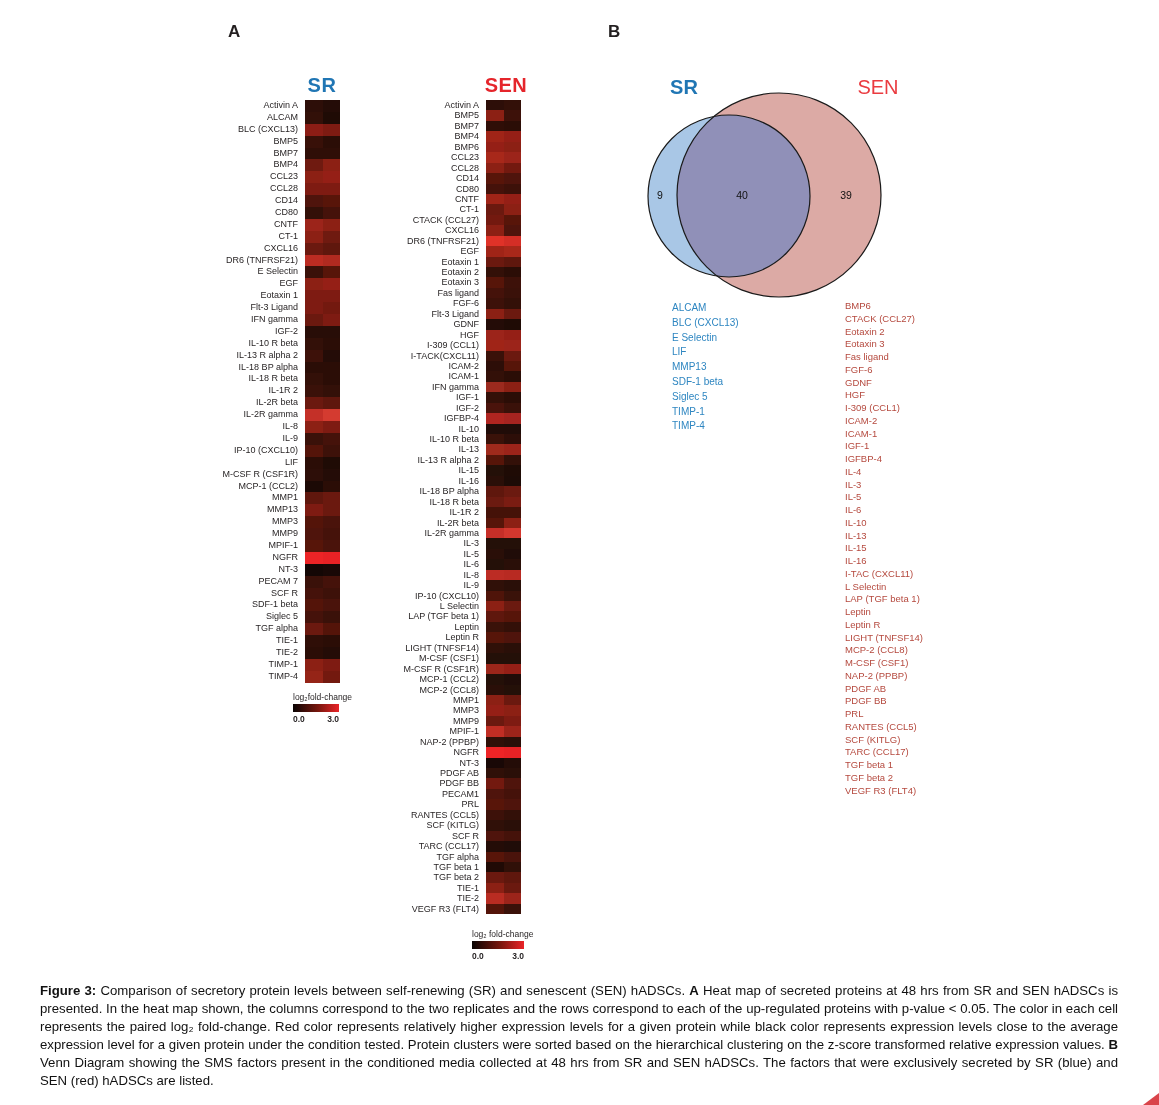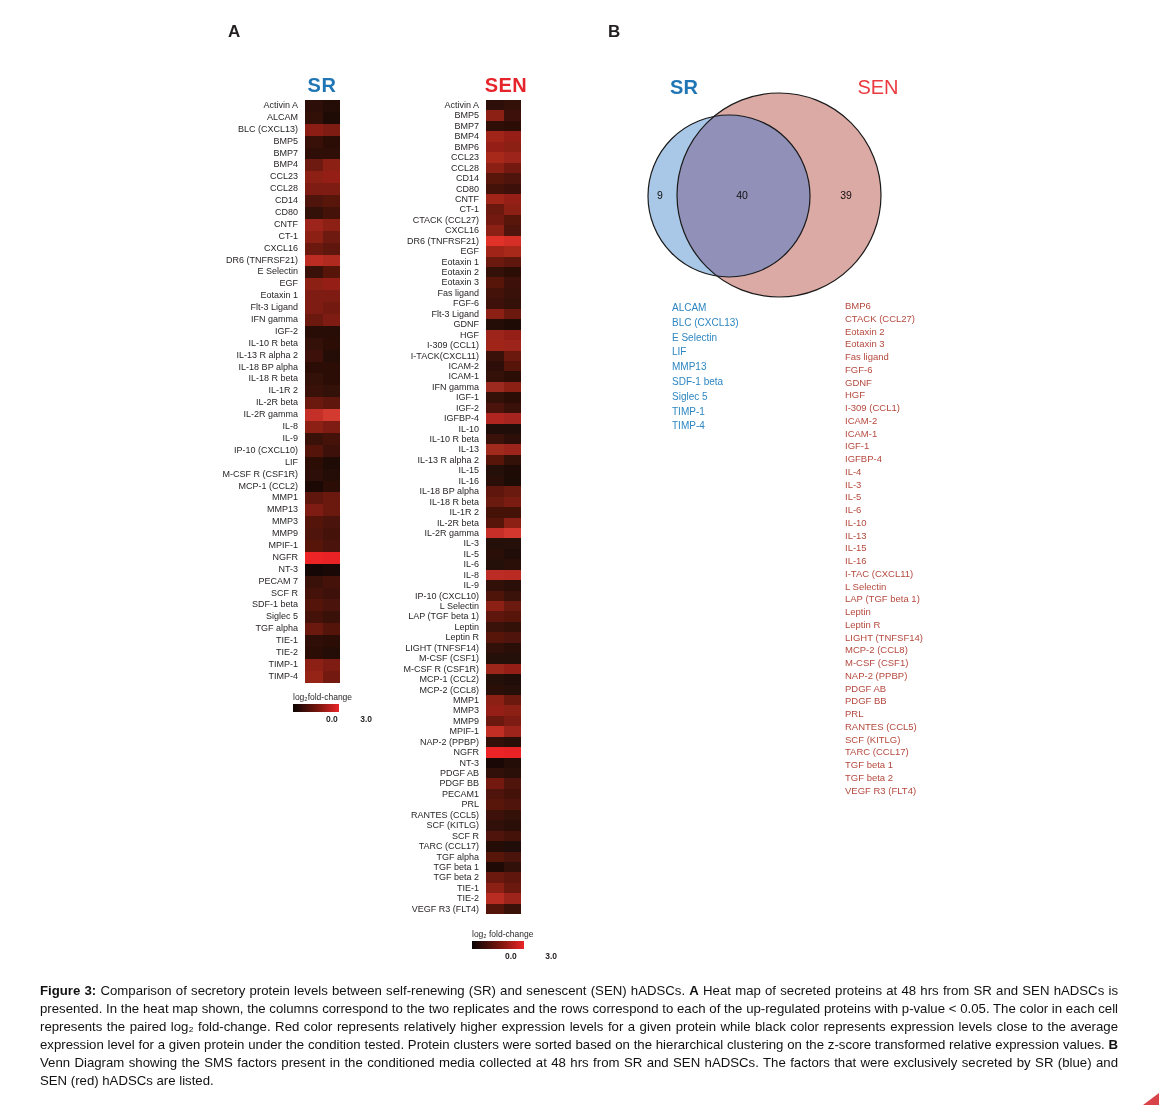--- a/index.html
+++ b/index.html
@@ -13,21 +13,21 @@
   .hm-label{width:206px;padding-right:7px;text-align:right;font-size:9px;
             color:#231f20;white-space:nowrap;box-sizing:content-box;}
   .hm-sr .hm-row{height:11.9px;}
   .hm-sr .hm-label{line-height:11.9px;}
   .hm-sen .hm-row{height:10.45px;}
   .hm-sen .hm-label{line-height:10.45px;}
   .hm-cell{width:17.5px;height:100%;}
   .scale{position:absolute;font-size:8.5px;color:#231f20;}
   .scale-label{white-space:nowrap;margin-bottom:2px;}
   .scale-bar{width:46px;height:8px;margin-bottom:2px;}
-  .scale-ticks{display:flex;justify-content:space-between;width:46px;font-weight:600;margin-left:33px;}
+  .scale-ticks{display:flex;justify-content:space-between;width:46px;font-weight:600;}
   .venn-svg{position:absolute;left:635px;top:70px;width:290px;height:245px;}
   .venn-list{position:absolute;font-size:10px;}
   .venn-list div{white-space:nowrap;}
   .list-blue{left:672px;top:301px;line-height:14.8px;}
   .list-red{left:845px;top:300px;line-height:12.75px;font-size:9.5px;}
   .caption{position:absolute;left:40px;top:982px;width:1078px;font-size:13.2px;
            line-height:18px;text-align:justify;color:#111111;}
   .corner-decoration{position:absolute;right:0;bottom:0;width:0;height:0;
            border-left:16px solid transparent;border-bottom:12px solid #d9444a;}
 </style>

